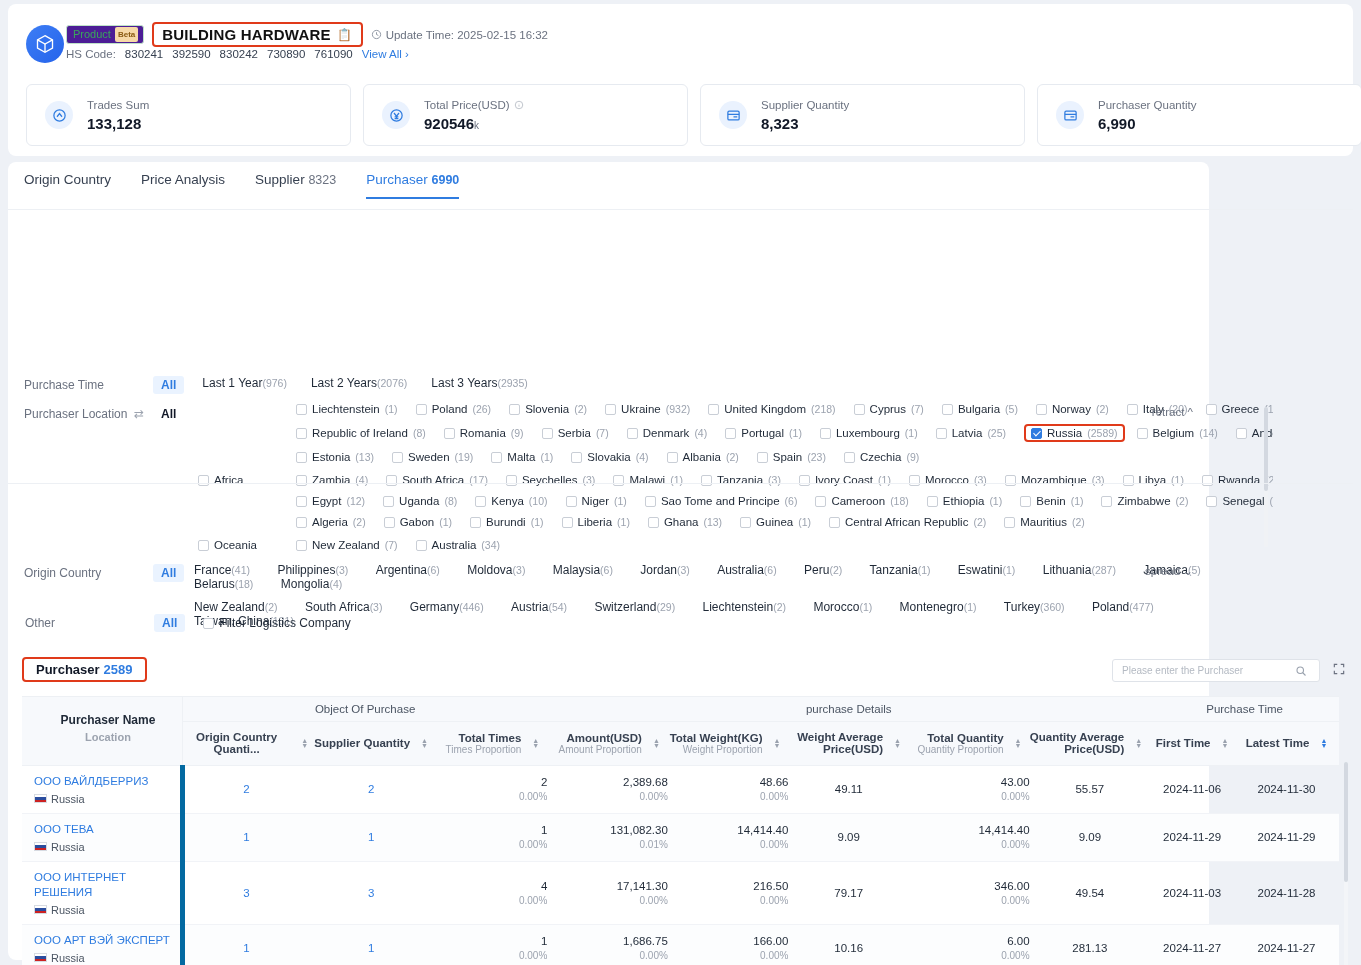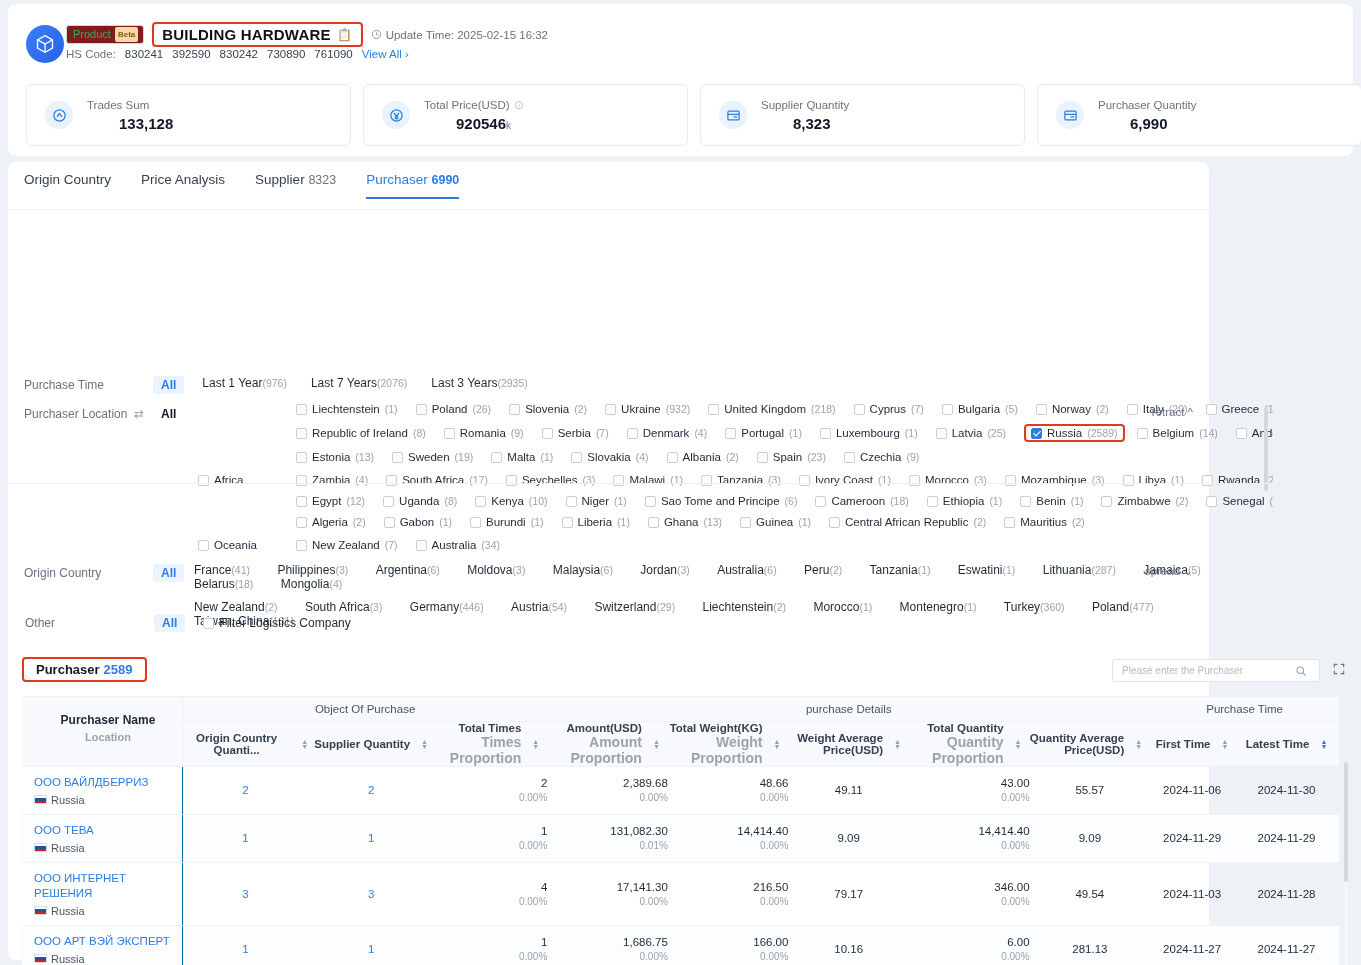--- a/index.html
+++ b/index.html
@@ -20,21 +20,21 @@
     background: #fff; border-radius: 8px;
   }
   .prod-row { position: absolute; left: 58px; top: 18px; display: flex; align-items: center; gap: 8px; }
   .logo {
     position: absolute; left: 18px; top: 21px; width: 38px; height: 38px; border-radius: 50%;
     background: linear-gradient(135deg,#3d7ef5,#2563eb);
     display: flex; align-items: center; justify-content: center;
   }
   .logo svg { display:block; }
   .tag-product {
-    border: 1px solid #bfe3c8; background: #7f1d1d; color: #3aa65c;
+    border: 1px solid #bfe3c8; background: #4c1d95; color: #3aa65c;
     font-size: 11px; padding: 1px 5px 1px 6px; border-radius: 3px;
     display: flex; align-items: center; gap: 4px; line-height: 15px;
   }
   .tag-beta { background:#f7d9a8; color:#8a5a12; font-size:8px; padding:0 3px; border-radius:2px; font-weight:bold; }
   .title-box {
     border: 2px solid #e03a1a; border-radius: 4px; padding: 2px 8px;
     display: flex; align-items: center; gap: 7px;
   }
   .title-txt { font-size: 15px; font-weight: bold; letter-spacing: .2px; color:#111; }
   .copy-ic { color:#2f7ce0; font-size:12px; }
@@ -44,21 +44,21 @@
   .hs-code { color:#374151; }
   .view-all { color:#2f7ce0; cursor:pointer; }
 
   .stats { position: absolute; left: 18px; top: 80px; display:flex; gap: 12px; }
   .stat {
     width: 325px; height: 62px; border:1px solid #e6eaf0; border-radius:6px;
     display:flex; align-items:center; padding-left: 18px; gap: 14px; background:#fff;
   }
   .stat-ic { width:28px; height:28px; border-radius:50%; background:#eaf2fe; display:flex; align-items:center; justify-content:center; }
   .stat-lab { color:#6b7280; font-size:11.5px; margin-bottom:4px; display:flex; align-items:center; gap:4px;}
-  .stat-val { font-size:15px; font-weight:bold; color:#111827;margin-left:32px; }
+  .stat-val { font-size:15px; font-weight:bold; color:#111827; }
   .stat-val .unit { font-size:10px; font-weight:normal; color:#6b7280; }
 
   
   .main-card {
     position:absolute; left:8px; top:162px; width:1201px; height:798px; background:#fff; border-radius:8px;
   }
   .tabs { position:absolute; left:16px; top:10px; display:flex; gap:30px; }
   .tab { font-size:13.5px; color:#374151; padding-bottom:10px; cursor:pointer; white-space:nowrap; }
   .tab .cnt { color:#6b7280; font-size:12.5px; }
   .tab.active { color:#2f7ce0; font-weight:500; border-bottom:2px solid #2f7ce0; }
@@ -112,31 +112,31 @@
   .search-box input { border:none; outline:none; font-size:10px; width:175px; color:#374151; font-family:"Liberation Sans",sans-serif;}
   .search-box input::placeholder { color:#b4bac3; }
   .expand-ic { position:absolute; left:1324px; top:500px; color:#6b7280; cursor:pointer; font-size:13px; }
 
   
   .tbl-wrap { position:absolute; left:14px; top:534px; width:1317px; height:430px; overflow:hidden; border-top:1px solid #edf0f4; }
   table.t { border-collapse:collapse; width:1317px; table-layout:fixed; }
   table.t th, table.t td { padding:0; }
   .gh { background:#f7f9fc; height:24px; font-size:11.5px; color:#4b5563; font-weight:normal; text-align:center; border-bottom:1px solid #eef1f5;}
   .ch { background:#f7f9fc; height:44px; font-size:11.5px; color:#374151; font-weight:bold; vertical-align:middle; border-bottom:1px solid #eef1f5;}
-  .ch .sub { display:block; font-size:14px; color:#9ca3af; font-weight:bold; }
+  .ch .sub { display:block; font-size:10px; color:#9ca3af; font-weight:normal; }
   .ch .inner { display:flex; align-items:center; justify-content:flex-end; gap:11px; padding-right:8px; }
   .ch .inner.ctr { justify-content:center; padding-right:0; }
   .ch .txt { text-align:right; }
   .ch .txt.ctr { text-align:center; }
   .sorter { display:inline-flex; flex-direction:column; line-height:5px; font-size:7px; color:#9aa2ae; }
   .sorter .up { }
   .sorter .dn { }
   .sorter.act .dn { color:#2f7ce0; }
   .sorter.act .up { color:#2f7ce0; }
-  .namecell { border-right:1px solid #0369a1; }
+  .namecell { border-right:5px solid #0369a1; }
   .namehdr { background:#f7f9fc; vertical-align:top; border-right:1px solid #eef1f5; border-bottom:1px solid #eef1f5; }
   .namehdr .n1 { font-size:12px; font-weight:bold; color:#1f2937; padding:16px 0 0 12px; }
   .namehdr .n2 { font-size:11px; color:#9ca3af; padding:4px 0 0 12px; }
   tr.row td { border-bottom:1px solid #f1f3f7; }
   tr.row:nth-child(even) td { background:#fcfdfe; }
   .pname { color:#2f7ce0; font-size:11.5px; line-height:15px; padding:8px 10px 2px 12px; word-break:break-word; cursor:pointer; }
   .ploc { font-size:11px; color:#4b5563; padding:2px 0 8px 12px; display:flex; align-items:center; gap:4px; }
   .flag { width:13px; height:9px; display:inline-block; background:linear-gradient(to bottom,#fff 0 33%,#2b4d9e 33% 66%,#c22 66% 100%); border:0.5px solid #d7dbe2; flex:none;}
   .lk { color:#2f7ce0; text-align:center; font-size:11.5px; cursor:pointer; }
   .num { text-align:right; padding-right:8px; font-size:11.5px; color:#1f2937; }
@@ -270,21 +270,21 @@
     <div class="tabs-rule"></div>
 
     <div class="frow" style="left:0; top:214px;">
       <div class="frow-lab">Purchase Time</div>
       <div class="all-btn">All</div>
       <div class="time-opts">
         <div class="time-opt">
           <span>Last 1 Year</span><span class="sub">(976)</span>
         </div>
         <div class="time-opt">
-          <span>Last 7 Years</span><span class="sub">(2076)</span>
+          <span>Last 2 Years</span><span class="sub">(2076)</span>
         </div>
         <div class="time-opt">
           <span>Last 3 Years</span><span class="sub">(2935)</span>
         </div>
       </div>
     </div>
 
     <div class="frow" style="left:0; top:243px;">
       <div class="frow-lab">
         <span>Purchaser Location</span>

